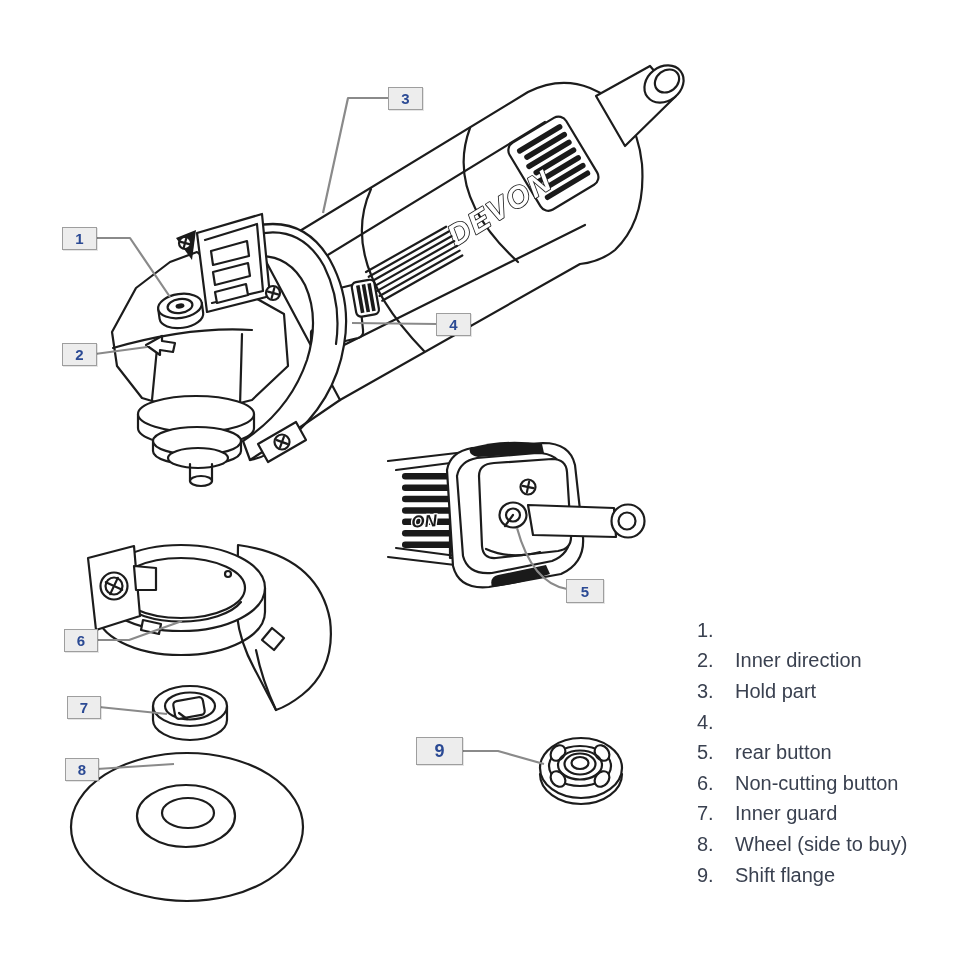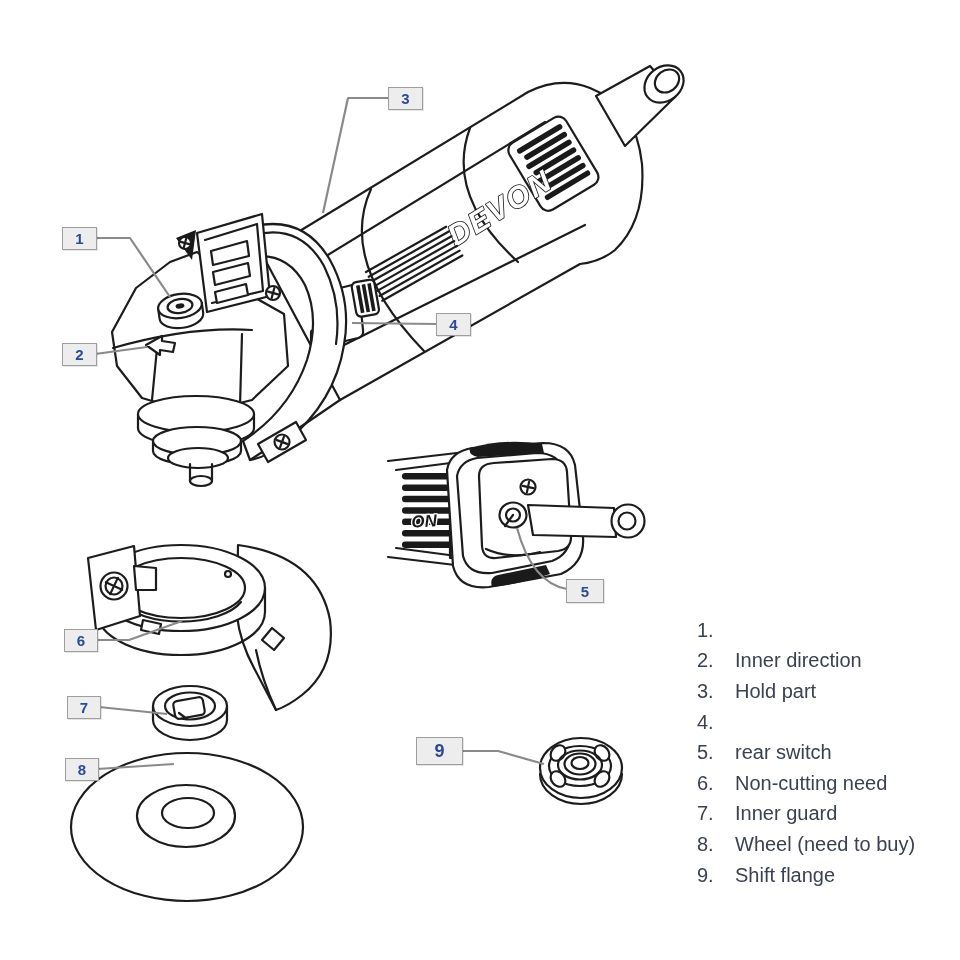--- a/index.html
+++ b/index.html
@@ -271,32 +271,32 @@
     </div>
     <div class="legend-row">
       <span class="legend-num">3.</span>
       <span class="legend-label">Hold part</span>
     </div>
     <div class="legend-row">
       <span class="legend-num">4.</span>
     </div>
     <div class="legend-row">
       <span class="legend-num">5.</span>
-      <span class="legend-label">rear switch</span>
+      <span class="legend-label">rear button</span>
     </div>
     <div class="legend-row">
       <span class="legend-num">6.</span>
-      <span class="legend-label">Non-cutting need</span>
+      <span class="legend-label">Non-cutting button</span>
     </div>
     <div class="legend-row">
       <span class="legend-num">7.</span>
       <span class="legend-label">Inner guard</span>
     </div>
     <div class="legend-row">
       <span class="legend-num">8.</span>
-      <span class="legend-label">Wheel (need to buy)</span>
+      <span class="legend-label">Wheel (side to buy)</span>
     </div>
     <div class="legend-row">
       <span class="legend-num">9.</span>
       <span class="legend-label">Shift flange</span>
     </div>
   </div>
 </div>
 
 </body></html>

